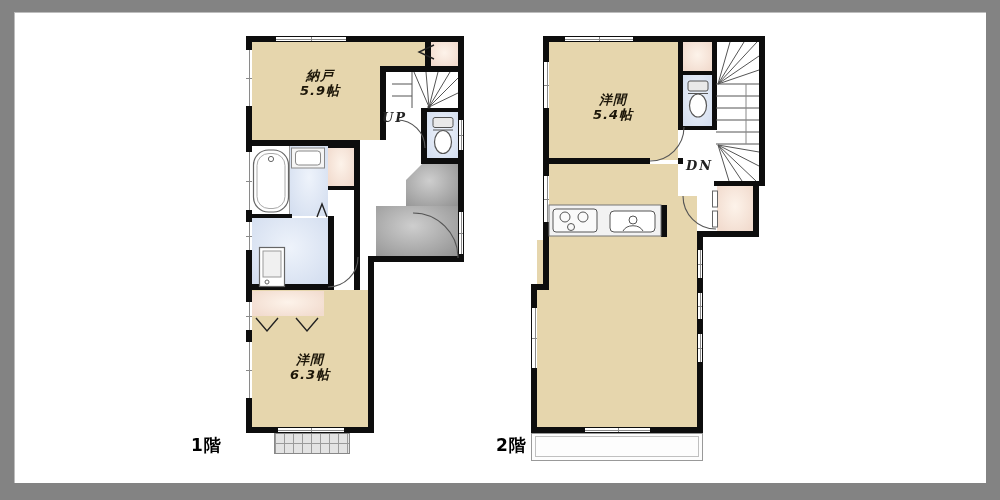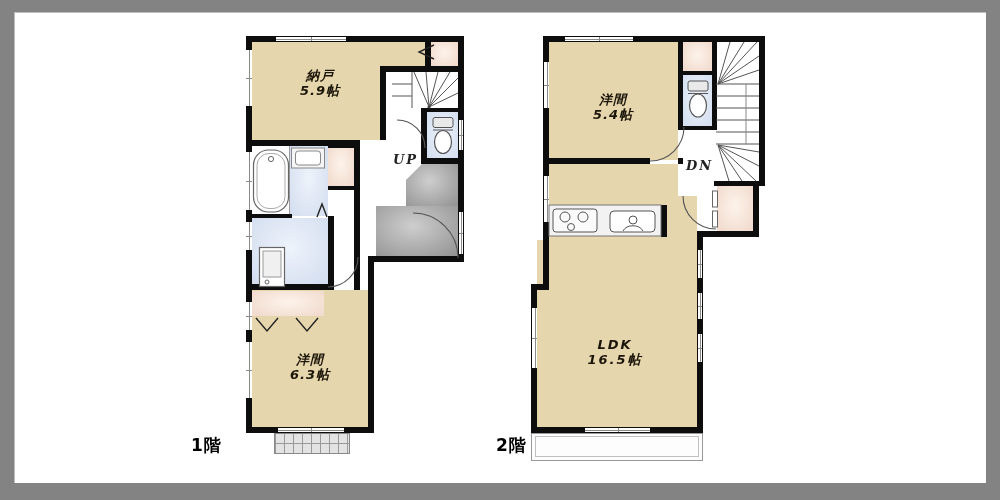--- a/index.html
+++ b/index.html
@@ -223,30 +223,26 @@
         <circle cx="633" cy="220" r="4" fill="none" stroke="#555" stroke-width="1"></circle>
         <path d="M 623 231 A 11 9 0 0 1 643 231" fill="none" stroke="#555" stroke-width="1"></path>
       </g>
     </g>
   </svg>
 
   <div class="roomlabel" style="left:270px;top:68px;width:100px;">
     <span>納戸</span><br>
     <span>5.9帖</span>
   </div>
-  <div class="stairlabel" style="left:393px;top:110px;margin-top:42px;">UP</div>
+  <div class="stairlabel" style="left:382px;top:110px;">UP</div>
   <div class="roomlabel" style="left:260px;top:352px;width:100px;">
     <span>洋間</span><br>
     <span>6.3帖</span>
   </div>
   <div class="floorlabel" style="left:191px;top:434px;">1階</div>
 
   <div class="roomlabel" style="left:563px;top:92px;width:100px;">
     <span>洋間</span><br>
     <span>5.4帖</span>
   </div>
   <div class="stairlabel" style="left:686px;top:158px;text-align:center;">DN</div>
-  <div class="roomlabel" style="left:565px;top:337px;width:100px;letter-spacing:2px;">
-    <span>LDK</span><br>
-    <span>16.5帖</span>
-  </div>
   <div class="floorlabel" style="left:496px;top:434px;text-align:center;">2階</div>
 </div>
 
 </body></html>

